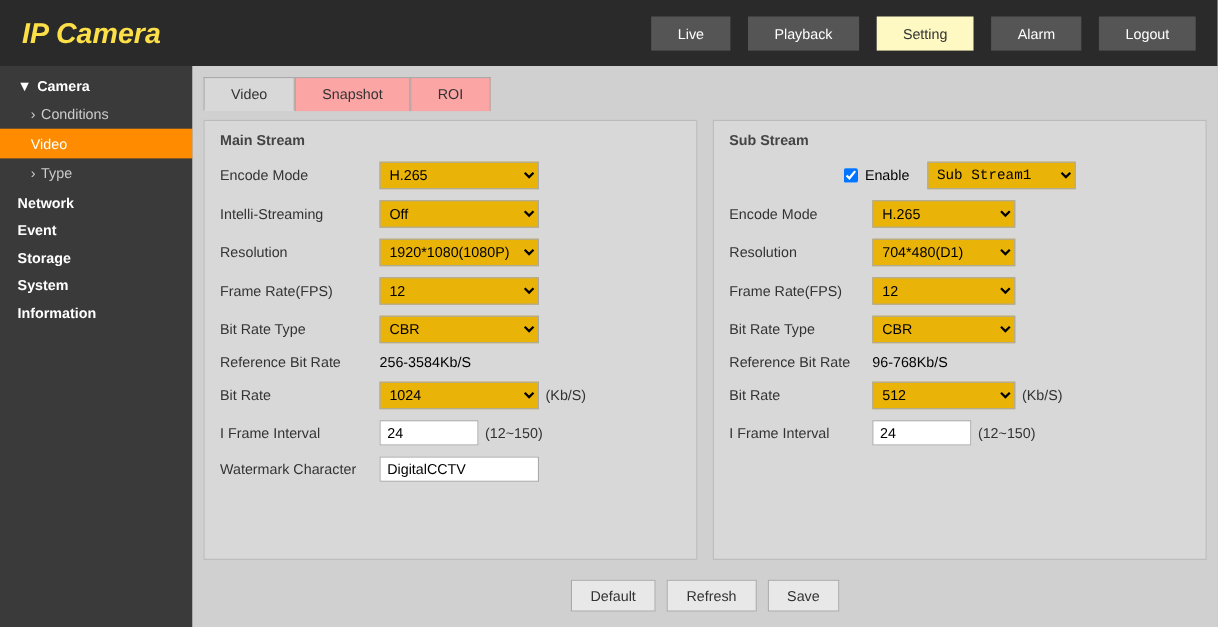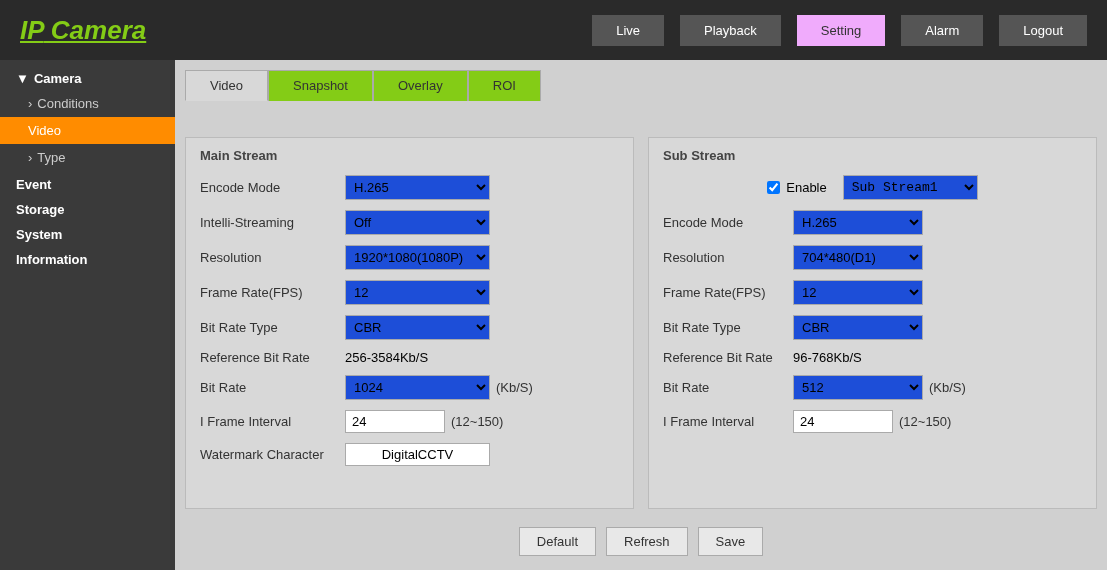--- a/index.html
+++ b/index.html
@@ -1,58 +1,58 @@
 <!DOCTYPE html>
 <html><head>
   <meta charset="utf-8">
   <style>
     * { box-sizing: border-box; margin: 0; padding: 0; }
     body { font-family: Arial, sans-serif; font-size: 13px; background: #c8c8c8; width: 1107px; height: 570px; overflow: hidden; }
 
     
     .header { background: #2a2a2a; height: 60px; display: flex; align-items: center; padding: 0 20px; }
     .logo { color: white; font-size: 26px; font-weight: bold; }
-    .logo span { color: #84cc16; font-style: italic; text-decoration: underline; }
+    .logo span { color: #fde047; font-style: italic; }
     .nav-tabs { margin-left: auto; display: flex; gap: 16px; }
     .nav-tab { padding: 8px 24px; background: #555; color: white; cursor: pointer; border: none; font-size: 13px; }
-    .nav-tab.active { background: #f0abfc; color: #333; }
+    .nav-tab.active { background: #fef9c3; color: #333; }
 
     
     .main { display: flex; height: calc(570px - 60px); }
 
     
     .sidebar { width: 175px; background: #3a3a3a; color: #ccc; padding-top: 5px; flex-shrink: 0; }
     .sidebar-section { padding: 6px 10px 4px 16px; font-weight: bold; color: #fff; font-size: 13px; cursor: pointer; display: flex; align-items: center; gap: 5px; }
     .sidebar-item { padding: 6px 10px 6px 28px; color: #ccc; cursor: pointer; font-size: 13px; display: flex; align-items: center; gap: 5px; }
     .sidebar-item.active { background: #ff8c00; color: white; }
 
     
     .content { flex: 1; background: #d0d0d0; padding: 10px; display: flex; flex-direction: column; gap: 8px; }
 
     
     .sub-tabs { display: flex; gap: 0; }
-    .sub-tab { padding: 7px 24px; background: #84cc16; color: #333; cursor: pointer; border: 1px solid #aaa; border-bottom: none; font-size: 13px; }
+    .sub-tab { padding: 7px 24px; background: #fca5a5; color: #333; cursor: pointer; border: 1px solid #aaa; border-bottom: none; font-size: 13px; }
     .sub-tab.active { background: #d8d8d8; color: #333; border-bottom: 1px solid #d8d8d8; }
 
     
-    .panels { display: flex; gap: 14px; flex: 1; margin-top: 28px; }
+    .panels { display: flex; gap: 14px; flex: 1; }
 
     
     .stream-panel { background: #d8d8d8; border: 1px solid #bbb; padding: 10px 14px; flex: 1; }
     .panel-title { font-weight: bold; color: #444; margin-bottom: 12px; font-size: 13px; }
 
     
     .form-row { display: flex; align-items: center; margin-bottom: 10px; }
     .form-label { width: 145px; color: #333; font-size: 13px; flex-shrink: 0; }
     .form-control { display: flex; align-items: center; gap: 6px; }
-    select { padding: 3px 4px; border: 1px solid #aaa; background: #1d4ed8; font-size: 13px; cursor: pointer; }
+    select { padding: 3px 4px; border: 1px solid #aaa; background: #eab308; font-size: 13px; cursor: pointer; }
     select.wide { width: 145px; }
     select.medium { width: 130px; }
     input[type="text"] { padding: 3px 6px; border: 1px solid #aaa; background: white; font-size: 13px; }
-    input.frame-input { width: 100px; }
+    input.frame-input { width: 90px; }
     .unit-label { color: #333; font-size: 13px; }
 
     
     .checkbox-row { display: flex; align-items: center; gap: 6px; margin-bottom: 10px; margin-left: 4px; }
     .checkbox-row input { cursor: pointer; }
     .checkbox-row label { color: #333; font-size: 13px; cursor: pointer; }
 
     
     .enable-row { display: flex; align-items: center; gap: 6px; margin-bottom: 10px; justify-content: center; }
 
@@ -90,38 +90,40 @@
       <span>Conditions</span>
     </div>
     <div class="sidebar-item active">
       <span>Video</span>
     </div>
     <div class="sidebar-item">
       <span>›</span>
       <span>Type</span>
     </div>
     <div class="sidebar-section">
+      <span>Network</span>
+    </div>
+    <div class="sidebar-section">
       <span>Event</span>
     </div>
     <div class="sidebar-section">
       <span>Storage</span>
     </div>
     <div class="sidebar-section">
       <span>System</span>
     </div>
     <div class="sidebar-section">
       <span>Information</span>
     </div>
   </div>
 
   <div class="content">
     <div class="sub-tabs">
       <div class="sub-tab active">Video</div>
       <div class="sub-tab">Snapshot</div>
-      <div class="sub-tab">Overlay</div>
       <div class="sub-tab">ROI</div>
     </div>
 
     <div class="panels">
 
       <div class="stream-panel">
         <div class="panel-title">Main Stream</div>
 
         <div class="form-row">
           <div class="form-label">Encode Mode</div>
@@ -190,21 +192,21 @@
           <div class="form-control">
             <input type="text" class="frame-input" value="24" style="">
             <span class="unit-label">(12~150)</span>
           </div>
         </div>
 
 
         <div class="form-row">
           <div class="form-label">Watermark Character</div>
           <div class="form-control">
-            <input type="text" value="DigitalCCTV" style="width: 145px; text-align: center;">
+            <input type="text" value="DigitalCCTV" style="width: 145px;">
           </div>
         </div>
       </div>
 
       <div class="stream-panel">
         <div class="panel-title">Sub Stream</div>
 
         <div class="enable-row">
           <input type="checkbox" checked="" id="ss" style="">
           <label for="ss">Enable</label>

